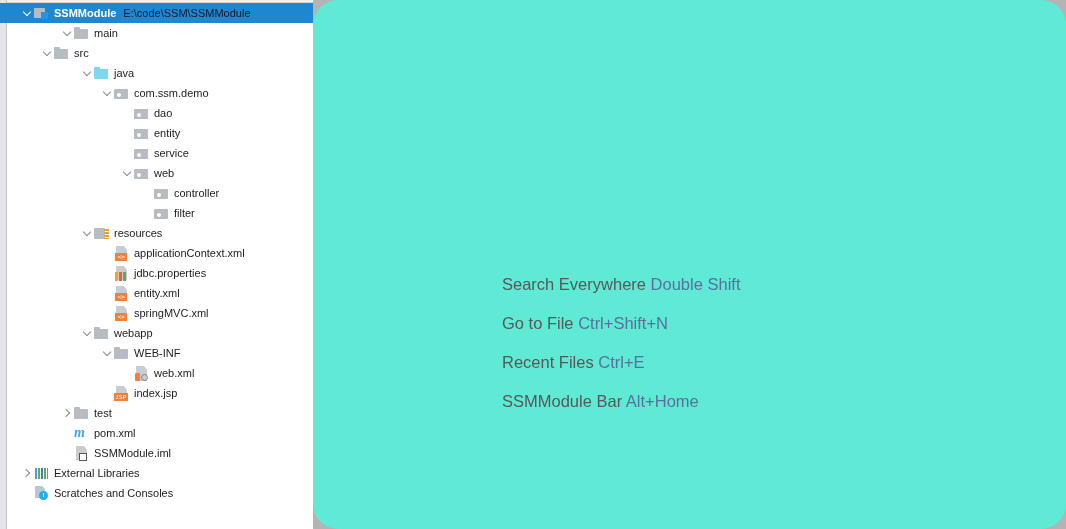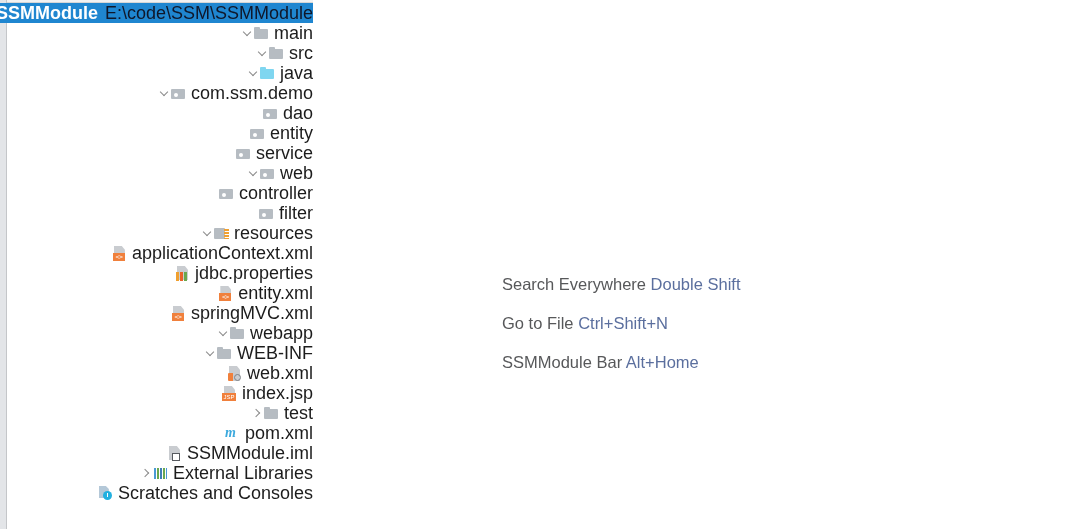--- a/index.html
+++ b/index.html
@@ -57,24 +57,23 @@
     left: 8px;
     top: 3px;
     width: 305px;
   }
 
   .row {
     position: relative;
     height: 20px;
     display: flex;
     align-items: center;
-    font-size: 18px;
+    font-size: 11px;
     color: #1c1c1c;
     white-space: nowrap;
-    justify-content: flex-end;
   }
   .row.selected {
     background: #1f86d0;
     color: #ffffff;
     margin-left: -8px;
     padding-left: 8px;
     width: 313px;
     box-sizing: border-box;
   }
 
@@ -336,21 +335,22 @@
     margin-left: 7px;
     line-height: 20px;
     color: #0f172a;
   }
 
   
   #editor-area {
     position: relative;
     flex: 1 1 auto;
     height: 529px;
-    background: #ffffff;
+    background: #5eead4;
+    border-radius: 25px;
   }
   #hints {
     position: absolute;
     left: 189px;
     top: 271px;
   }
   .hint-row {
     height: 39px;
     font-size: 16.5px;
     color: #57585a;
@@ -526,17 +526,18 @@
           </span>
           <span class="label">Scratches and Consoles</span>
         </div>
       </div>
   </div>
 
   <div id="editor-area">
     <div id="hints">
         <div class="hint-row"><span>Search Everywhere</span> <span class="hint-key">Double Shift</span></div>
         <div class="hint-row"><span>Go to File</span> <span class="hint-key">Ctrl+Shift+N</span></div>
+        <div class="hint-row"><span>Recent Files</span> <span class="hint-key">Ctrl+E</span></div>
         <div class="hint-row"><span>SSMModule Bar</span> <span class="hint-key">Alt+Home</span></div>
       </div>
   </div>
 
 </div>
 
 </body></html>

